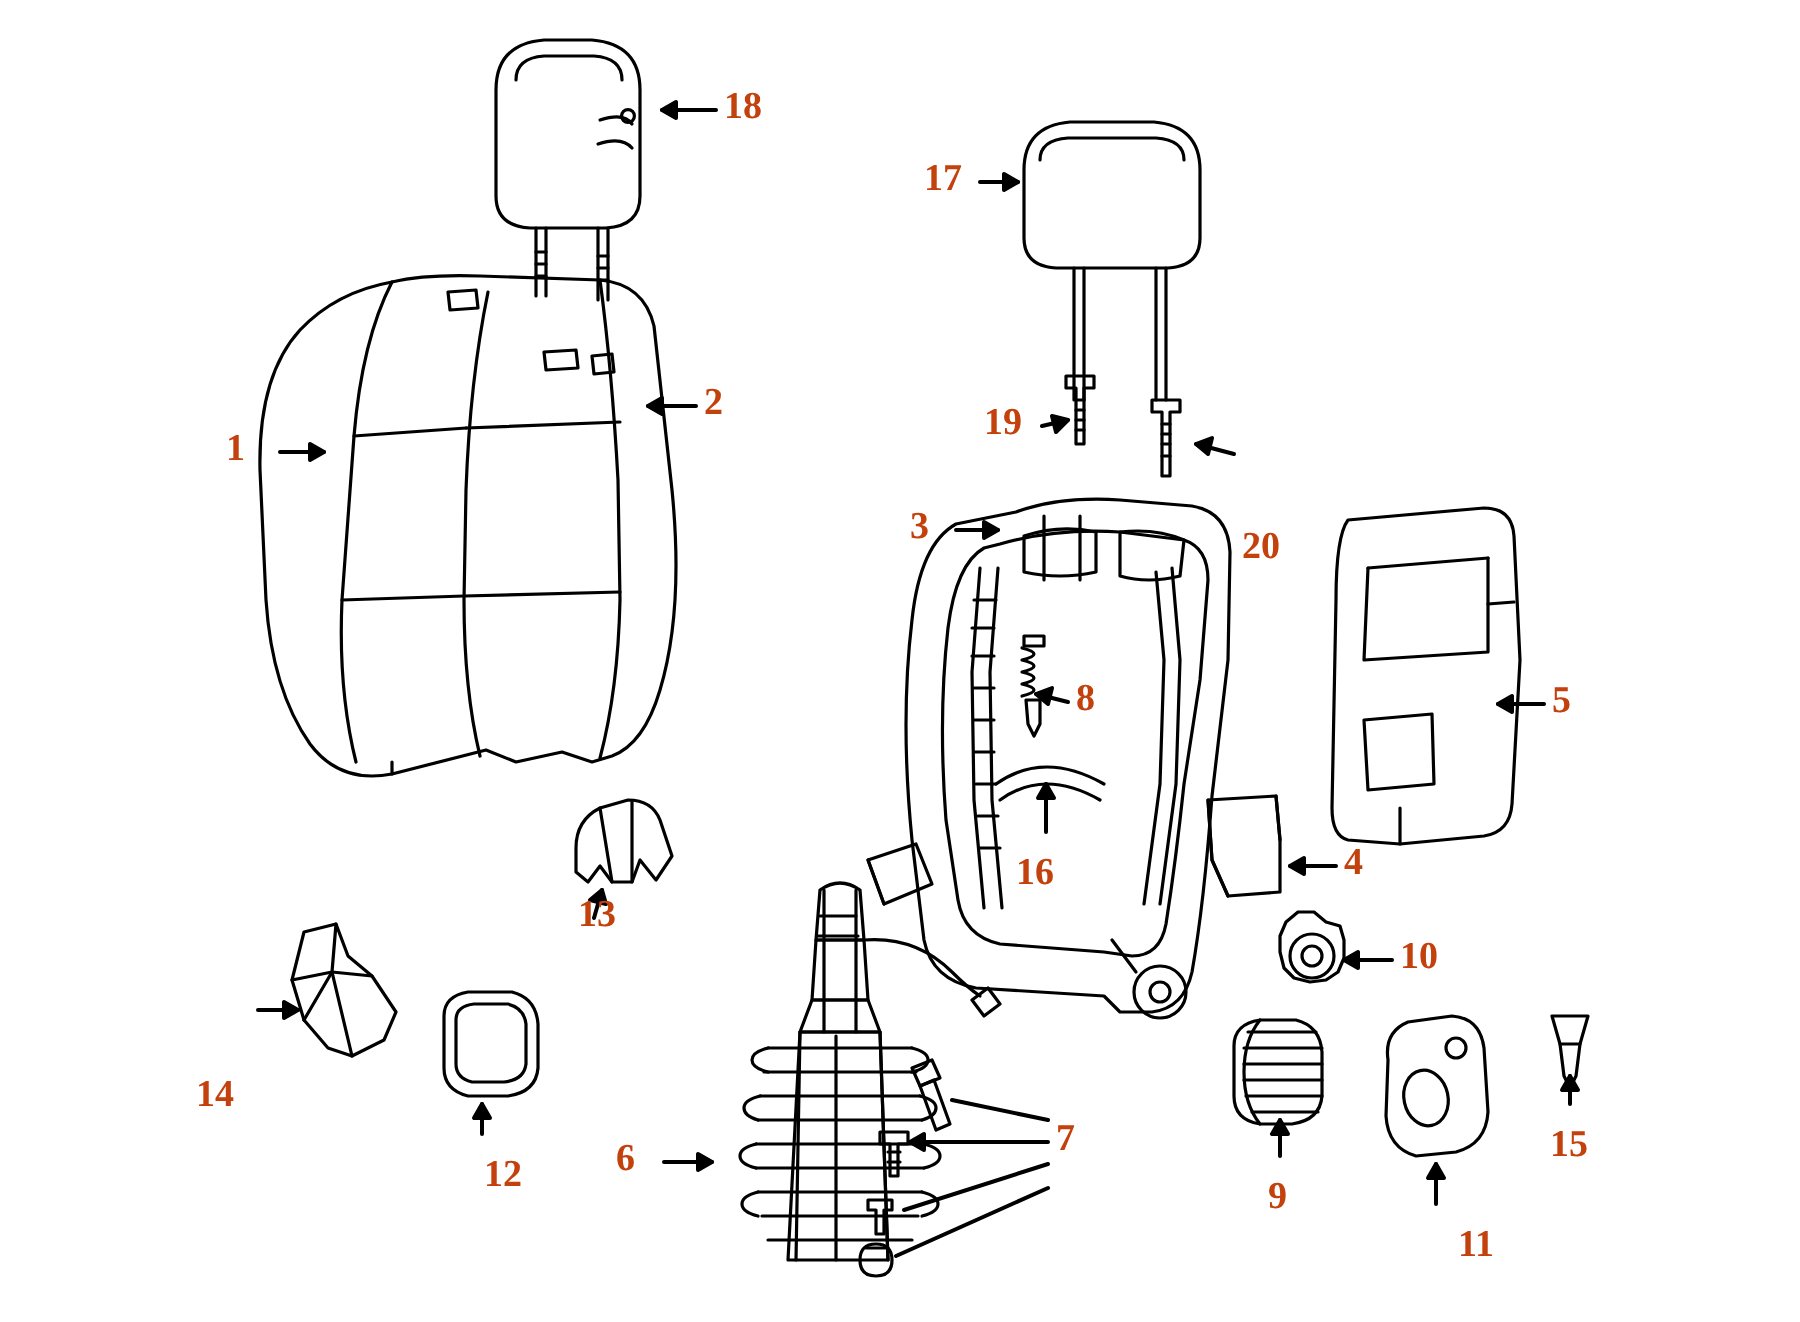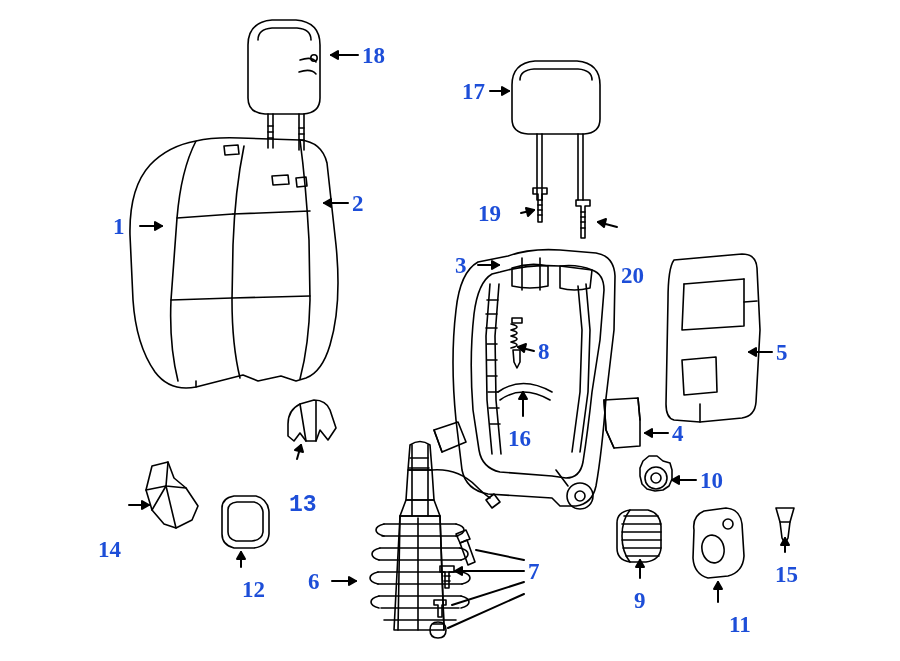--- a/index.html
+++ b/index.html
@@ -19,22 +19,22 @@
     position: absolute;
     left: 0;
     top: 0;
     width: 900px;
     height: 661px;
   }
   .label {
     position: absolute;
     font-family: "Liberation Serif", serif;
     font-weight: bold;
-    font-size: 23px;
-    color: #1d4ed8;
+    font-size: 19px;
+    color: #c2410c;
     line-height: 1;
     white-space: nowrap;
     user-select: none;
   }
 </style>
 </head>
 <body>
 
 <div id="page">
 
@@ -269,22 +269,22 @@
   <div class="label" style="left:455px; top:254px;">3</div>
   <div class="label" style="left:672px; top:422px;">4</div>
   <div class="label" style="left:776px; top:341px;">5</div>
   <div class="label" style="left:308px; top:570px;">6</div>
   <div class="label" style="left:528px; top:560px;">7</div>
   <div class="label" style="left:538px; top:340px;">8</div>
   <div class="label" style="left:634px; top:589px;">9</div>
   <div class="label" style="left:700px; top:469px;">10</div>
   <div class="label" style="left:711px; top:613px;margin-left:18px;">11</div>
   <div class="label" style="left:242px; top:578px;">12</div>
-  <div class="label" style="left:289px; top:494px;font-family:Liberation Mono, monospace;">13</div>
+  <div class="label" style="left:289px; top:448px;">13</div>
   <div class="label" style="left:98px;  top:494px;margin-top:44px;">14</div>
   <div class="label" style="left:775px; top:563px;">15</div>
   <div class="label" style="left:508px; top:427px;">16</div>
   <div class="label" style="left:462px; top:80px;">17</div>
   <div class="label" style="left:362px; top:44px;">18</div>
-  <div class="label" style="left:478px; top:202px;">19</div>
+  <div class="label" style="left:492px; top:202px;">19</div>
   <div class="label" style="left:621px; top:216px;margin-top:48px;">20</div>
 
 </div>
 
 </body></html>

